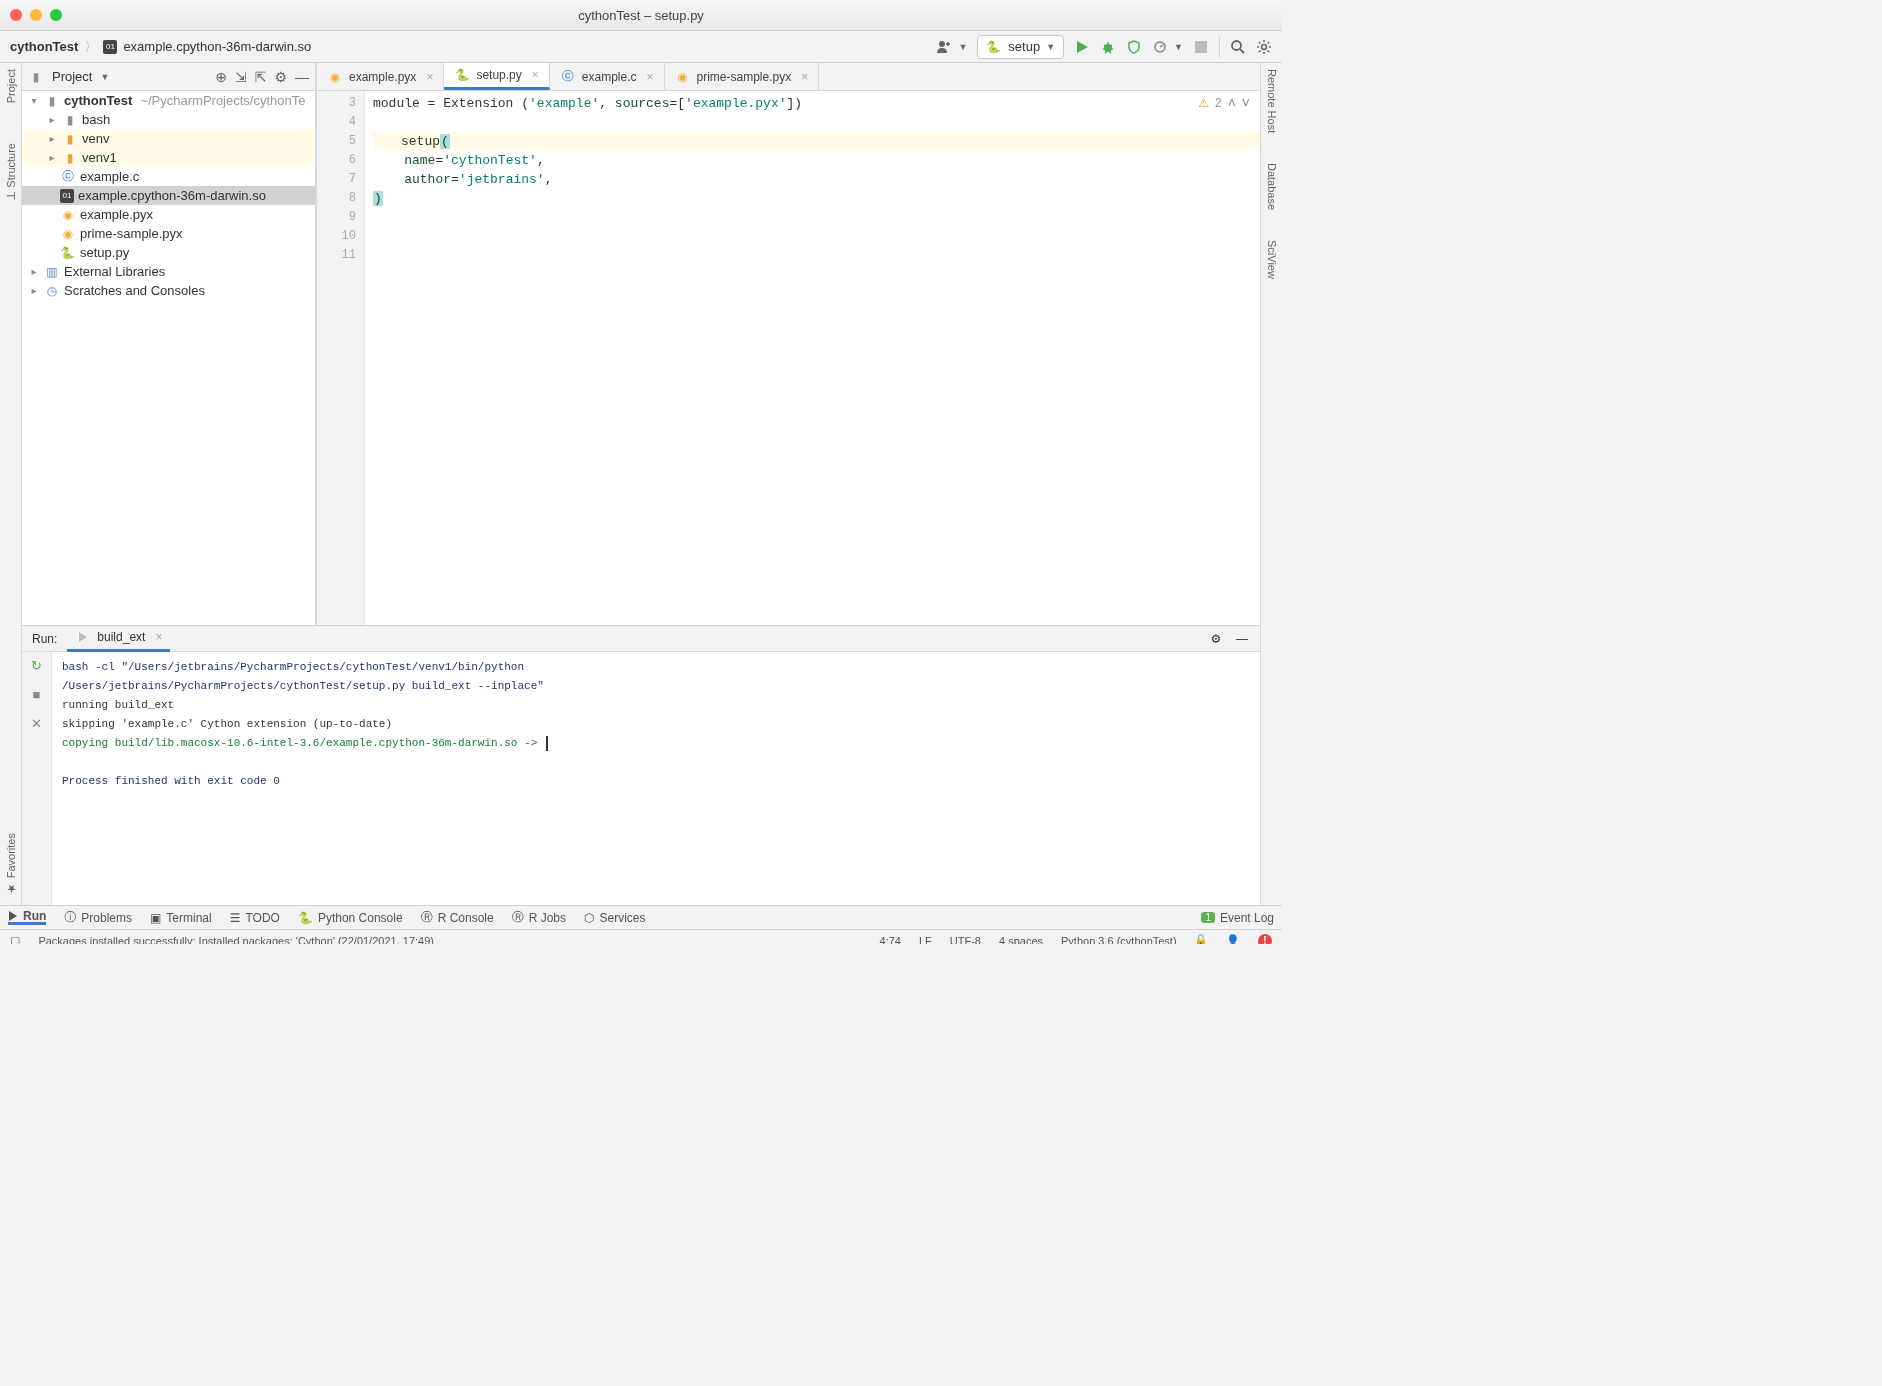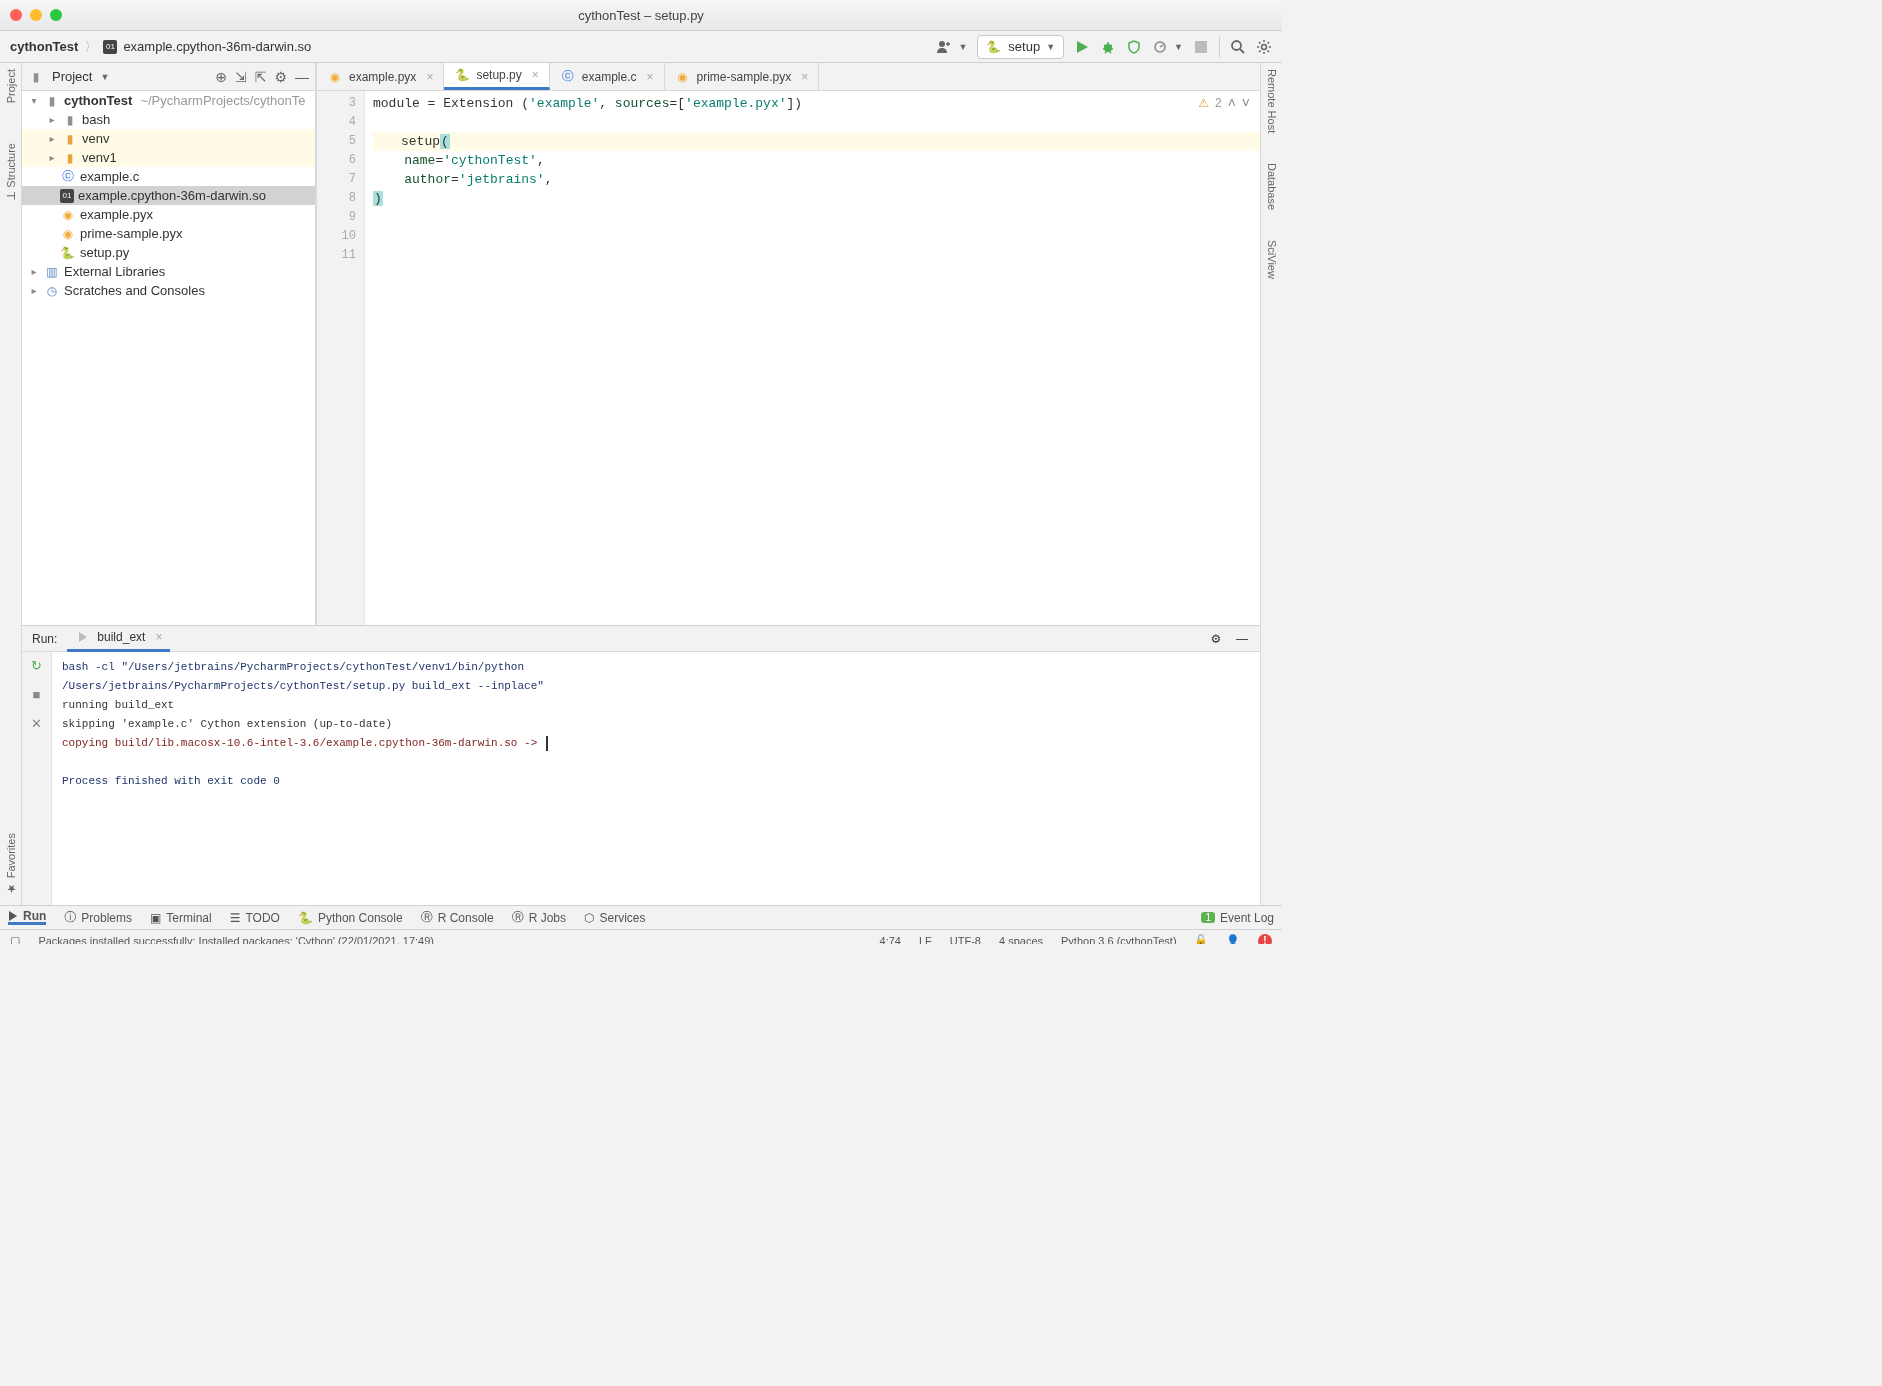--- a/index.html
+++ b/index.html
@@ -401,21 +401,21 @@
         <div class="run-left">
           <span class="rerun">↻</span>
           <span>■</span>
           <span>✕</span>
         </div>
         <div class="run-output mono">
           <div>bash -cl "/Users/jetbrains/PycharmProjects/cythonTest/venv1/bin/python</div>
           <div> /Users/jetbrains/PycharmProjects/cythonTest/setup.py build_ext --inplace"</div>
           <div style="color:#333">running build_ext</div>
           <div style="color:#333"><span>skipping 'example.c' Cython extension (up-to-date)</span></div>
-          <div style="color:#7f1d1d"><span>copying build/lib.macosx-10.6-intel-3.6/example.cpython-36m-darwin.so -&gt;</span> <span class="cursor"></span></div>
+          <div style="color:#15803d"><span>copying build/lib.macosx-10.6-intel-3.6/example.cpython-36m-darwin.so -&gt;</span> <span class="cursor"></span></div>
           <div>&nbsp;</div>
           <div>Process finished with exit code 0</div>
         </div>
       </div>
     </div>
   </div>
 
   <div class="right-rail">
     <div class="rail-label-r">
         <span>Remote Host</span>

